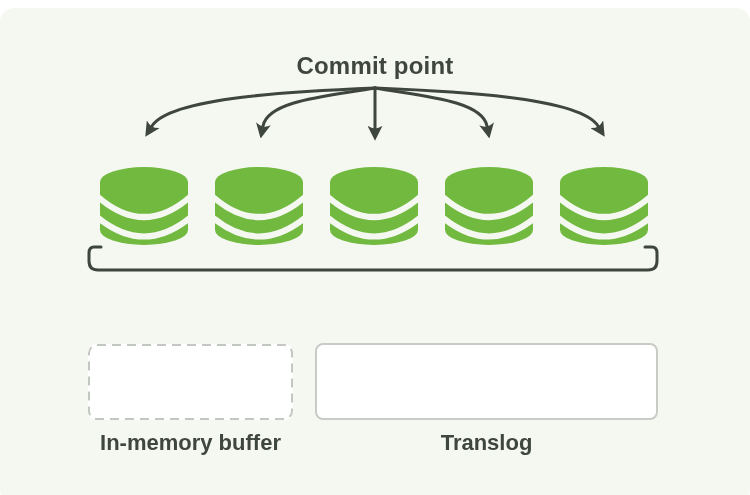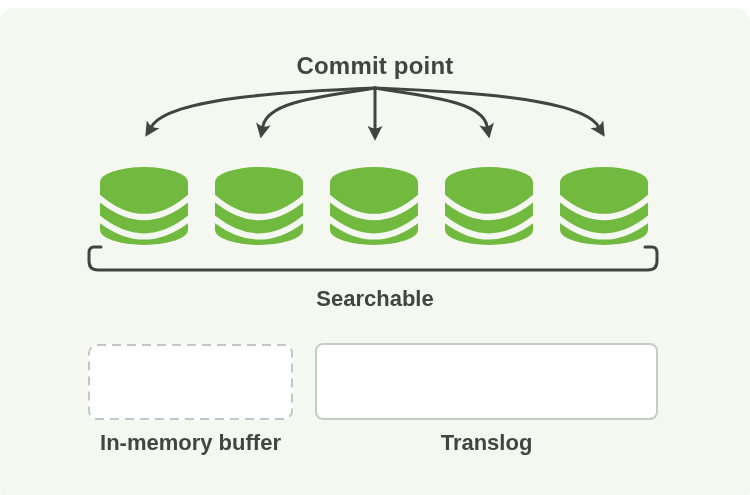--- a/index.html
+++ b/index.html
@@ -88,21 +88,20 @@
     <path d="M-3,29 Q44,71 91,29" fill="none" stroke="var(--background,#F5F7F1)" stroke-width="6"></path>
     <path d="M-3,50 Q44,89 91,50" fill="none" stroke="var(--background,#F5F7F1)" stroke-width="6"></path>
   </svg>
       <svg class="cylinder" viewBox="0 0 88 78" aria-hidden="true">
     <path d="M0,15 A44,15 0 1 1 88,15 L88,63 A44,15 0 0 1 0,63 Z" fill="var(--green,#71B93F)"></path>
     <path d="M-3,29 Q44,71 91,29" fill="none" stroke="var(--background,#F5F7F1)" stroke-width="6"></path>
     <path d="M-3,50 Q44,89 91,50" fill="none" stroke="var(--background,#F5F7F1)" stroke-width="6"></path>
   </svg>
     </div>
 
-  <div class="label searchable">Searchable</div>
 
   <div class="box box-dashed">
     <svg width="205" height="76" viewBox="0 0 205 76" aria-hidden="true">
       <rect x="1" y="1" width="203" height="74" rx="8" fill="var(--box-fill,#FFFFFF)" stroke="var(--dash-border,#C3C7C1)" stroke-width="2" stroke-dasharray="9 6"></rect>
     </svg>
   </div>
 
   <div class="box box-solid"></div>
 
   <div class="label translog-label">Translog</div>

